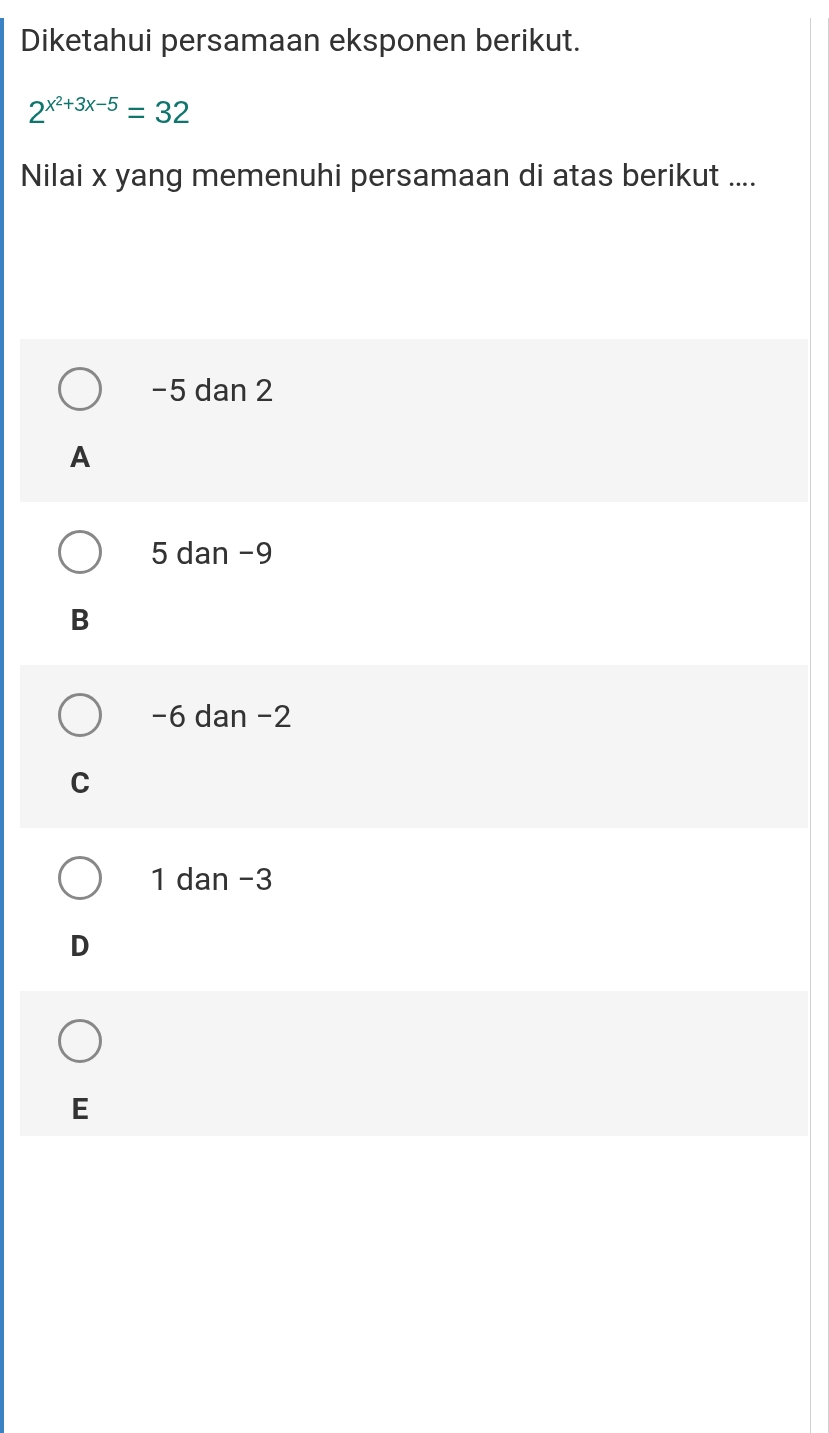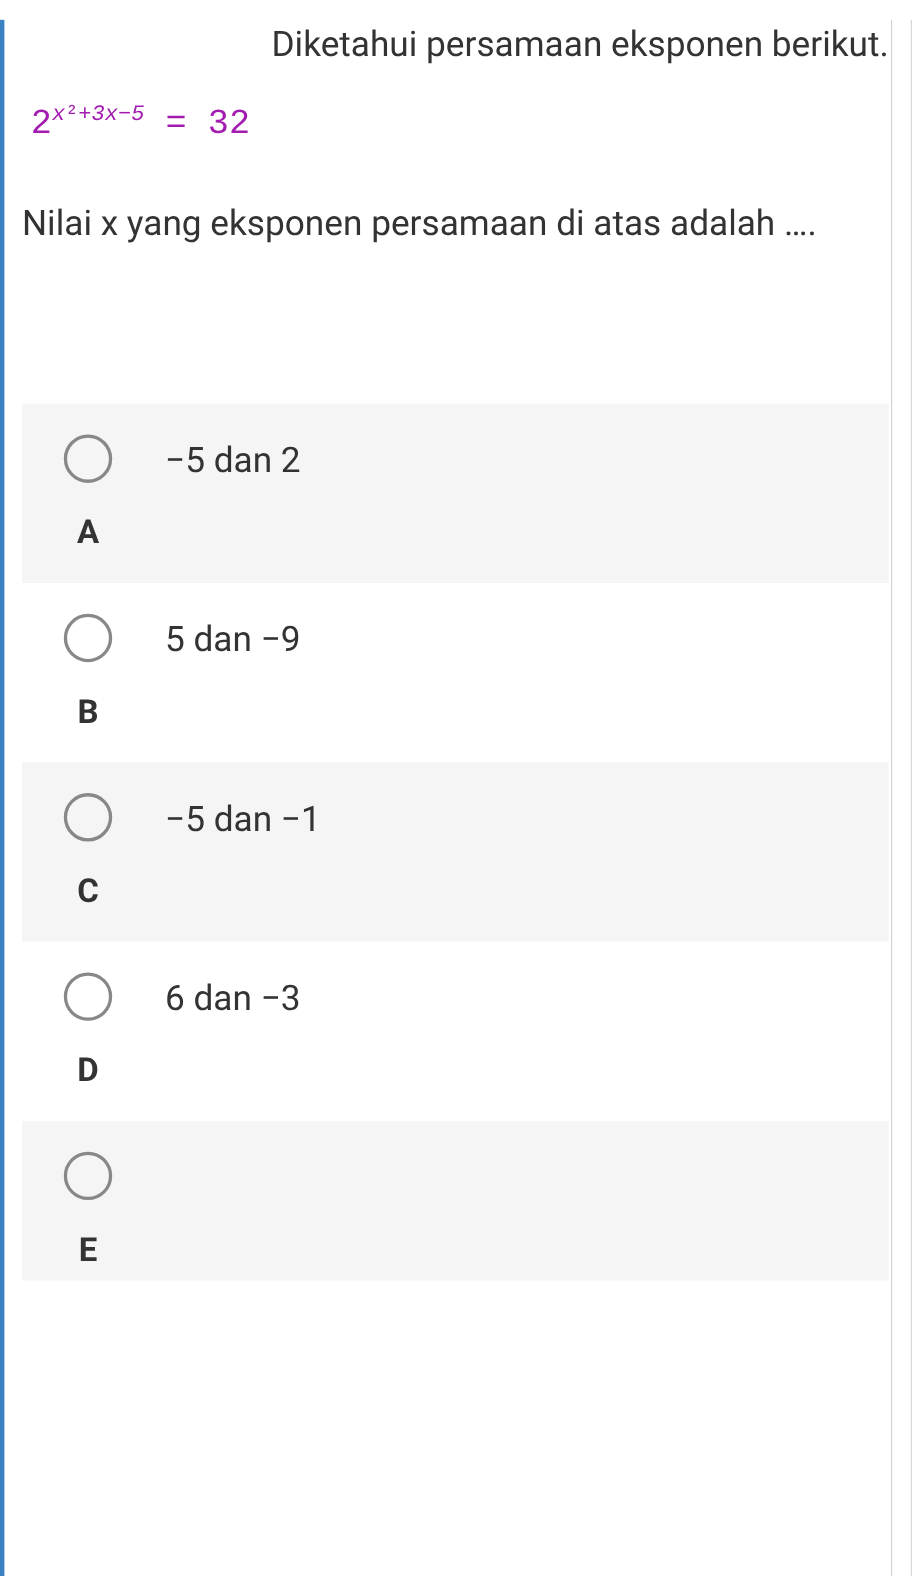--- a/index.html
+++ b/index.html
@@ -31,27 +31,26 @@
     }
     .content {
       padding: 0 20px 0 16px;
     }
     .question-text {
       font-size: 32px;
       color: #333;
       margin-top: 18px;
       margin-bottom: 30px;
       line-height: 1.4;
-      text-align: right;
     }
     .equation {
       font-size: 32px;
-      color: #a21caf;
-      margin-bottom: 49px;
-      font-family: Liberation Mono, monospace;
+      color: #0f766e;
+      margin-bottom: 21px;
+      font-family: Liberation Sans, sans-serif;
       padding-left: 8px;
     }
     .equation sup {
       font-size: 20px;
       font-style: italic;
     }
     .question-text2 {
       font-size: 32px;
       color: #333;
       margin-bottom: 140px;
@@ -104,21 +103,21 @@
 <div class="container">
   <div class="right-edge"></div>
   <div class="content">
 
     <p class="question-text">Diketahui persamaan eksponen berikut.</p>
 
     <div class="equation">
       <span>2</span><sup><span style="font-style:italic">x</span><span style="font-style:normal">²</span>+3<span style="font-style:italic">x</span>−5</sup> <span>= 32</span>
     </div>
 
-    <p class="question-text2">Nilai x yang eksponen persamaan di atas adalah ….</p>
+    <p class="question-text2">Nilai x yang memenuhi persamaan di atas berikut ….</p>
 
     <div class="options">
 
       <div class="option shaded">
         <div class="option-left">
           <div class="radio-circle"></div>
           <div class="option-letter">A</div>
         </div>
         <div class="option-text">−5 dan 2</div>
       </div>
@@ -129,29 +128,29 @@
           <div class="option-letter">B</div>
         </div>
         <div class="option-text">5 dan −9</div>
       </div>
 
       <div class="option shaded">
         <div class="option-left">
           <div class="radio-circle"></div>
           <div class="option-letter">C</div>
         </div>
-        <div class="option-text">−5 dan −1</div>
+        <div class="option-text">−6 dan −2</div>
       </div>
 
       <div class="option">
         <div class="option-left">
           <div class="radio-circle"></div>
           <div class="option-letter">D</div>
         </div>
-        <div class="option-text">6 dan −3</div>
+        <div class="option-text">1 dan −3</div>
       </div>
 
       <div class="option shaded option-e">
         <div class="option-left">
           <div class="radio-circle"></div>
           <div class="option-letter">E</div>
         </div>
       </div>
 
     </div>

